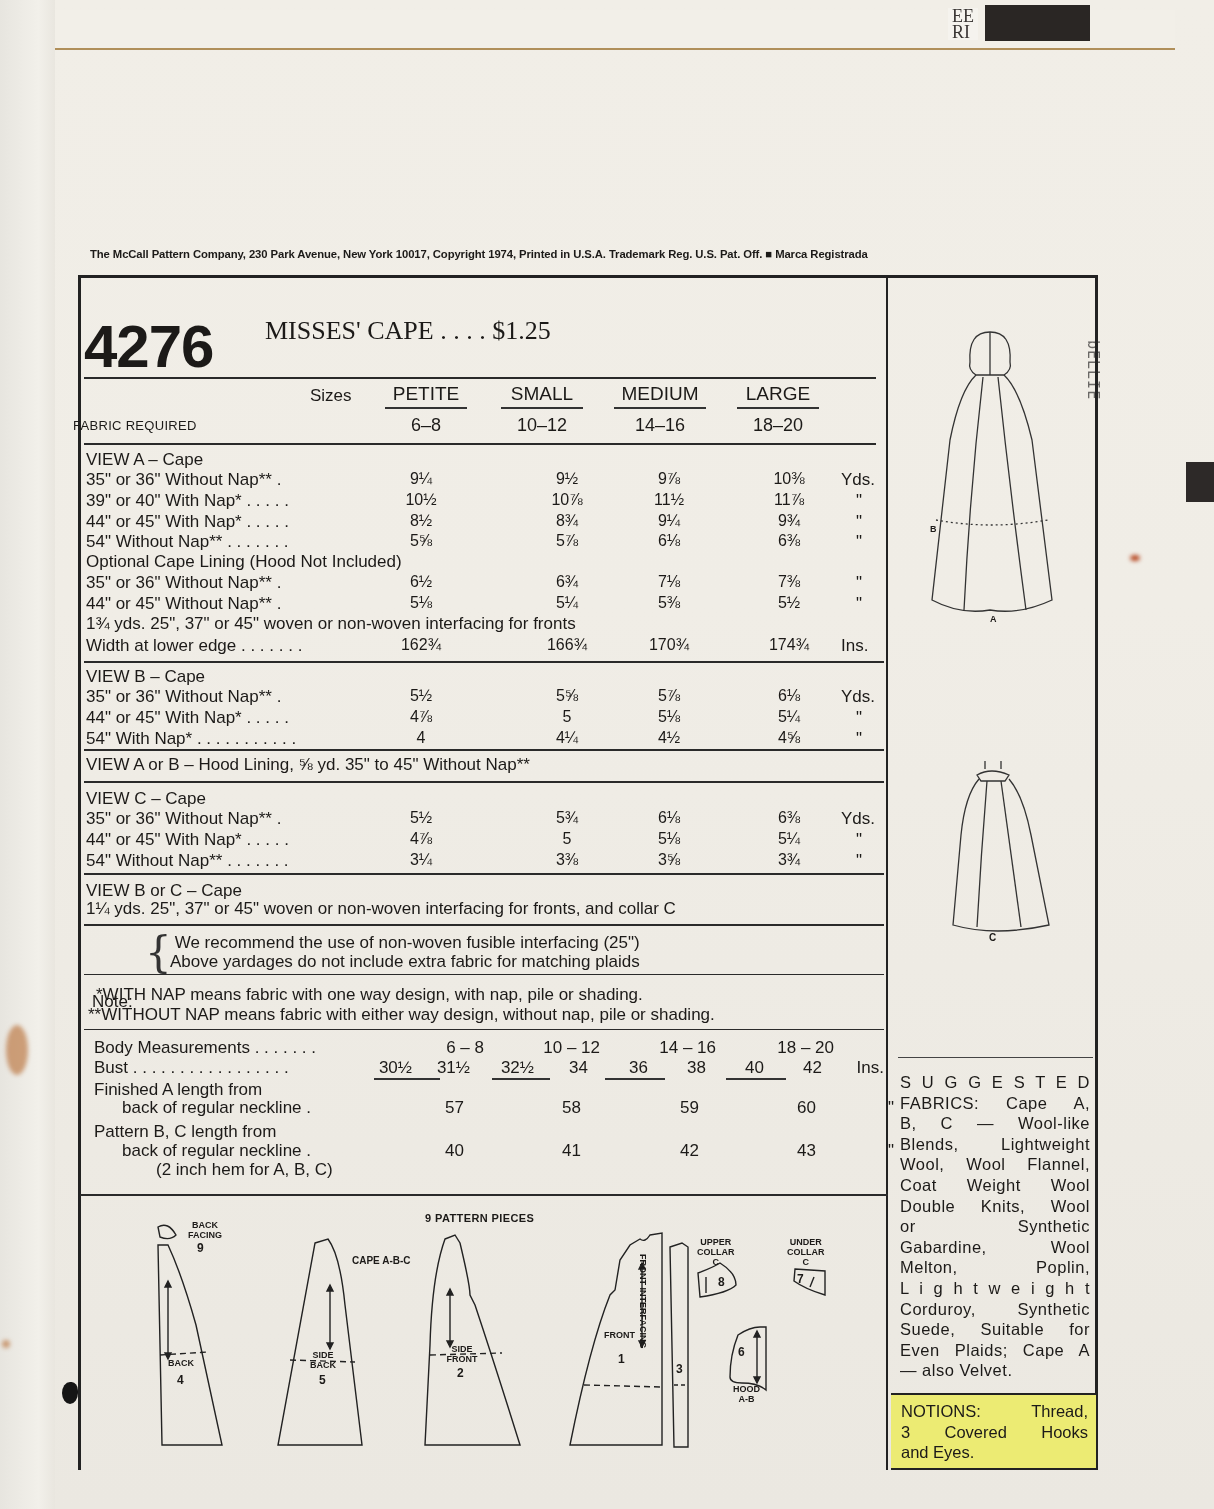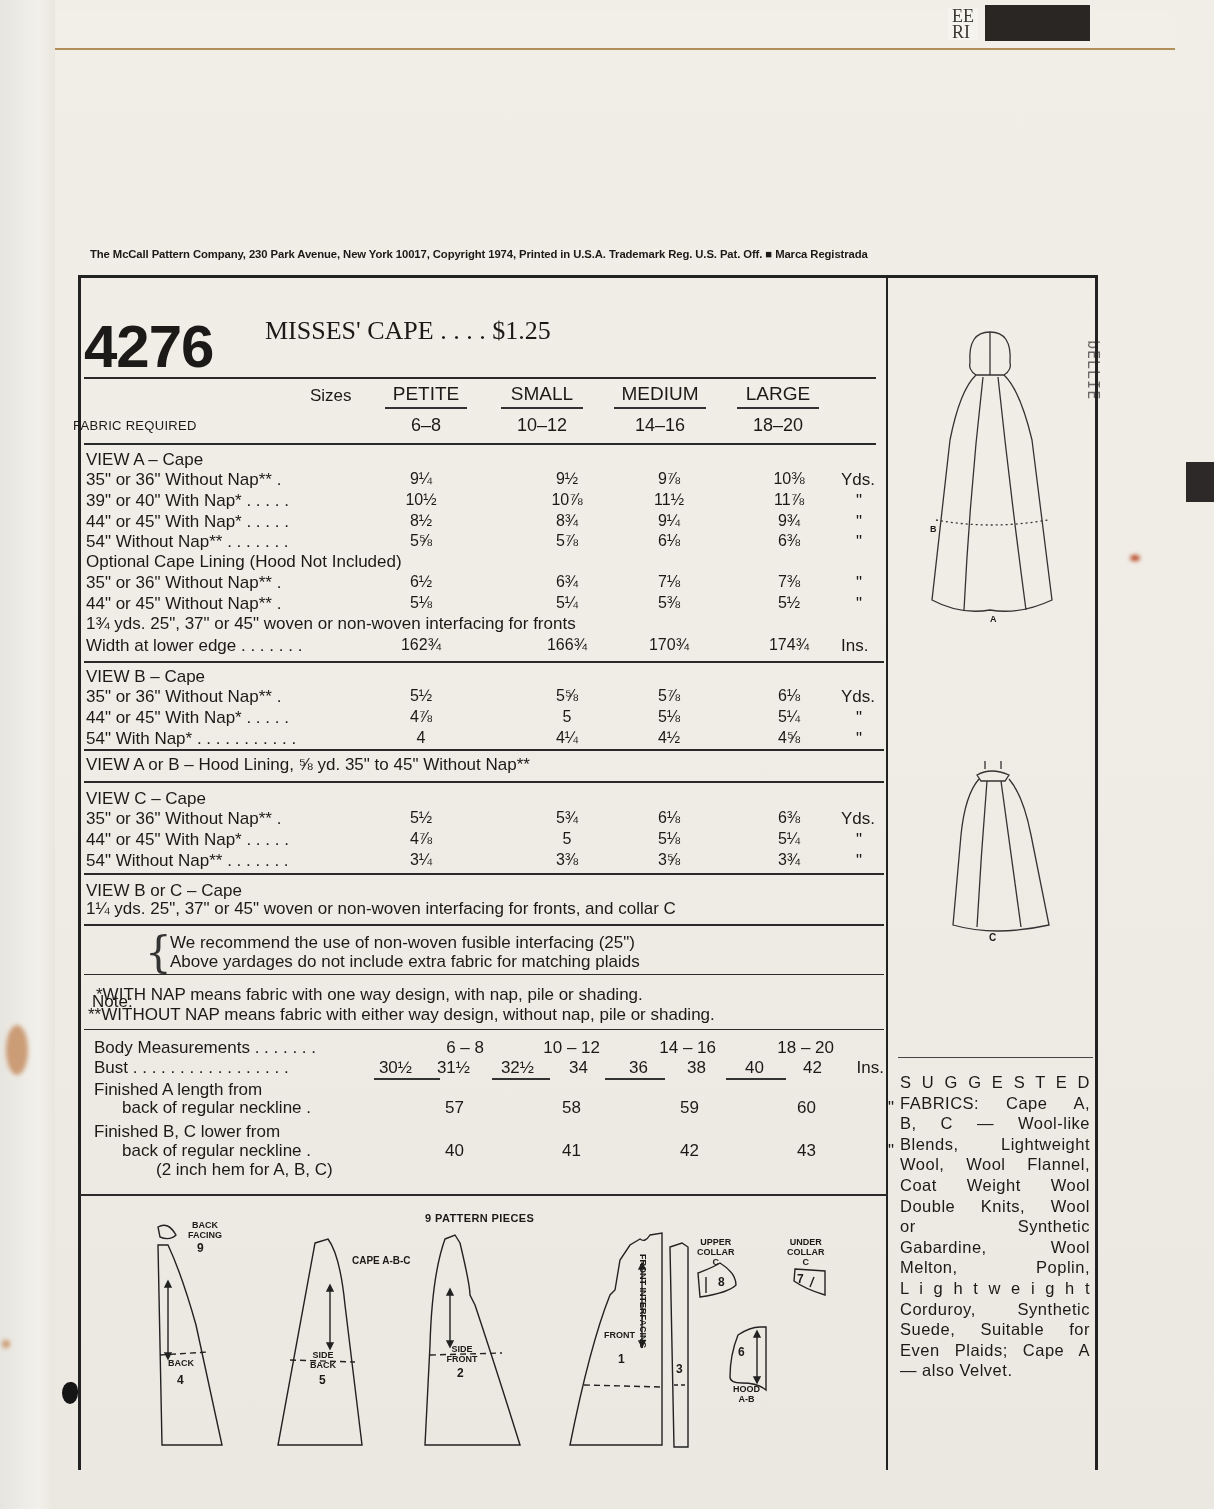--- a/index.html
+++ b/index.html
@@ -65,21 +65,21 @@
 
   .row { position: absolute; left: 86px; width: 800px; height: 21px; font-size: 17px; white-space: nowrap; }
   .row .lbl { position: absolute; left: 0; top: 0; }
   .row .v { position: absolute; top: 0; width: 70px; text-align: center; font-size: 16px; }
   .row .v0 { left: 300px; } .row .v1 { left: 446px; } .row .v2 { left: 548px; } .row .v3 { left: 668px; }
   .row .unit { position: absolute; left: 755px; top: 0; }
   .sec-title { font-weight: 500; }
 
   .note-label { position: absolute; left: 92px; top: 946px; font-size: 17px; margin-top: 46px; }
   .note-brace { position: absolute; left: 145px; top: 928px; font-size: 42px; font-family: "DejaVu Serif", serif; font-weight: 100; color:#333; }
-  .note-lines { position: absolute; left: 170px; top: 933px; font-size: 17px; line-height: 19px; }
+  .note-lines { position: absolute; left: 170px; top: 933px; font-size: 17px; line-height: 19px; text-align: right; }
   .naps { position: absolute; left: 88px; top: 985px; font-size: 17px; line-height: 20px; white-space: nowrap; }
 
   .meas { position: absolute; left: 94px; width: 790px; font-size: 17px; white-space: nowrap; }
   .meas .mv { position: absolute; text-align: right; width: 60px; }
 
   .ul { position:absolute; height:2px; background:#333; }
 
   .pp-title { position:absolute; left:425px; top:1212px; font-size:11px; font-weight:bold; letter-spacing:.4px; }
   .pp-label { position:absolute; font-size:9px; font-weight:bold; text-align:center; line-height:10px; }
   .pp-num { position:absolute; font-size:12px; font-weight:bold; }
@@ -328,21 +328,21 @@
   </div>
   <div class="meas" style="top:1098px;">
     <span style="padding-left:28px">back of regular neckline .</span>
     <span class="mv" style="left:310px">57</span>
     <span class="mv" style="left:427px">58</span>
     <span class="mv" style="left:545px">59</span>
     <span class="mv" style="left:662px">60</span>
     <span class="mv" style="left:740px">"</span>
   </div>
   <div class="meas" style="top:1122px;">
-    <span>Finished B, C lower from</span>
+    <span>Pattern B, C length from</span>
   </div>
   <div class="meas" style="top:1141px;">
     <span style="padding-left:28px">back of regular neckline .</span>
     <span class="mv" style="left:310px">40</span>
     <span class="mv" style="left:427px">41</span>
     <span class="mv" style="left:545px">42</span>
     <span class="mv" style="left:662px">43</span>
     <span class="mv" style="left:740px">"</span>
   </div>
   <div class="meas" style="top:1160px;">
@@ -453,13 +453,18 @@
     <div>or Synthetic</div>
     <div>Gabardine, Wool</div>
     <div>Melton, Poplin,</div>
     <div>L i g h t w e i g h t</div>
     <div>Corduroy, Synthetic</div>
     <div>Suede, Suitable for</div>
     <div>Even Plaids; Cape A</div>
     <div class="last">— also Velvet.</div>
   </div>
 
+  <div class="notions">
+    <div style="text-align:justify;text-align-last:justify">NOTIONS: Thread,</div>
+    <div style="text-align:justify;text-align-last:justify">3 Covered Hooks</div>
+    <div>and Eyes.</div>
+  </div>
 </div>
 
 </body></html>

